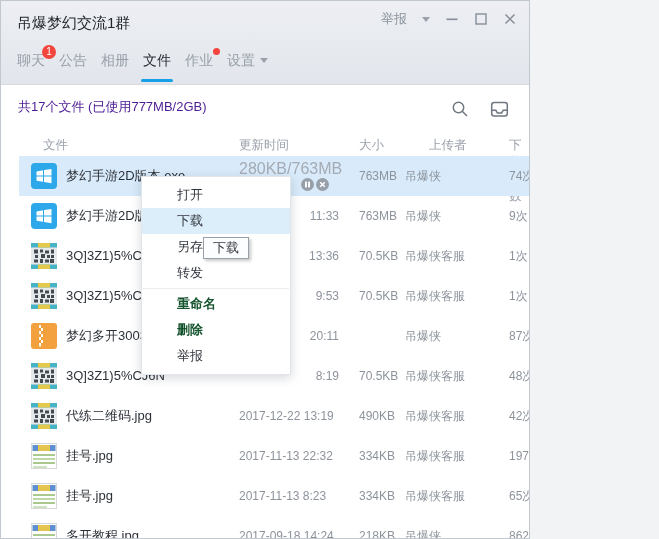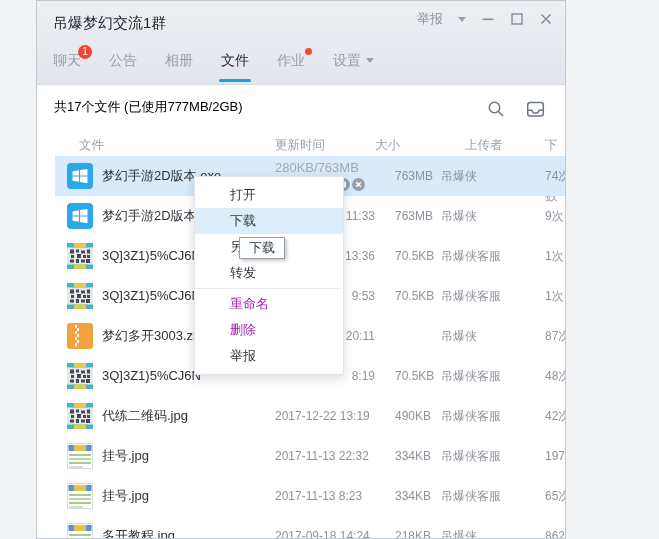--- a/index.html
+++ b/index.html
@@ -1,66 +1,66 @@
 <!DOCTYPE html>
 <html><head>
 <meta charset="utf-8">
 <style>
   * { box-sizing: border-box; margin: 0; padding: 0; }
   body { font-family: "Liberation Sans", sans-serif; background: #f2f3f5; }
   .window { position: relative; width: 530px; height: 539px; background: #fff;
-            border: 1px solid #c2c8cf; overflow: hidden; margin-left: 36px; }
+            border: 1px solid #c2c8cf; overflow: hidden; }
   
   .header { position: absolute; left: 0; top: 0; width: 100%; height: 84px;
             background: linear-gradient(#edeff3, #e2e6ec); border-bottom: 1px solid #d8dce2; }
   .title { position: absolute; left: 16px; top: 13px; font-size: 15px; color: #23272d; }
   .win-controls { position: absolute; right: 12px; top: 9px; display: flex; align-items: center; gap: 15px; }
   .report { font-size: 13px; color: #8b929b; cursor: default; }
   .caret-down { width: 0; height: 0; border-left: 4px solid transparent; border-right: 4px solid transparent;
                 border-top: 5px solid #9aa1ab; display: inline-block; }
   .wc { width: 14px; height: 14px; display: flex; align-items: center; justify-content: center; }
   
-  .tab-bar { position: absolute; left: 16px; top: 51px; display: flex; gap: 28px; }
+  .tab-bar { position: absolute; left: 16px; top: 51px; display: flex; gap: 14px; }
   .tab { position: relative; font-size: 14px; color: #98a0aa; padding-bottom: 12px; cursor: default; }
   .tab.active { color: #272c33; }
   .underline { position: absolute; left: -2px; right: -2px; bottom: 0; height: 3px; background: #17a0e6; border-radius: 2px; }
   .badge { position: absolute; top: -7px; right: -11px; min-width: 14px; height: 14px; line-height: 14px;
            background: #f2453e; color: #fff; font-size: 10px; text-align: center; border-radius: 8px; padding: 0 2px; }
   .dot { position: absolute; top: -4px; right: -7px; width: 7px; height: 7px; background: #f2453e; border-radius: 50%; }
   .tcaret { display: inline-block; width: 0; height: 0; border-left: 4px solid transparent; border-right: 4px solid transparent;
             border-top: 5px solid #9aa1ab; margin-left: 5px; vertical-align: 2px; }
   
-  .summary { position: absolute; left: 17px; top: 97px; font-size: 13px; color: #000000; }
+  .summary { position: absolute; left: 17px; top: 97px; font-size: 13px; color: #4c1d95; }
   .tool-icons { position: absolute; left: 448px; top: 98px; display: flex; gap: 17px; align-items: center; }
   .ticon { width: 22px; height: 20px; display: flex; align-items: center; justify-content: center; cursor: pointer; }
   .upload-btn { position: absolute; left: 573px; top: 92px; width: 82px; height: 31px; background: #18a6e9;
                 color: #fff; font-size: 13px; border: none; border-radius: 3px; display: flex;
                 align-items: center; justify-content: center; gap: 4px; cursor: pointer; }
   .plus { font-size: 16px; font-weight: bold; line-height: 1; }
   
   .thead span { position: absolute; top: 136px; font-size: 12.5px; color: #9ba2ac; }
   .row { position: absolute; left: 18px; width: 616px; height: 40px; }
   .row.sel { background: #d9ebfa; }
   .cell { position: absolute; top: 0; height: 40px; line-height: 40px; font-size: 12px; color: #8d939c; white-space: nowrap; }
   .ficon { position: absolute; left: 12px; top: 7px; width: 26px; height: 26px; }
   .fname { left: 47px; width: 168px; font-size: 13px; color: #2c3138; overflow: hidden; }
   .ftime { left: 220px; width: 100px; }
   .ftime.frag { text-align: right; }
   .fsize { left: 340px; width: 64px; }
   .fupl  { left: 386px; width: 76px; }
   .fcnt  { left: 490px; width: 60px; }
   .fdl   { position: absolute; left: 577px; top: 11px; width: 18px; height: 18px; cursor: pointer; }
-  .progress-txt { position: absolute; left: 220px; top: 4px; font-size: 13px; color: #a5abb4; text-align: center; }
+  .progress-txt { position: absolute; left: 220px; top: 4px; font-size: 16px; color: #a5abb4; text-align: center; }
   .pc-btn { position: absolute; top: 21px; width: 13px; height: 13px; cursor: pointer; }
   
-  .cmenu { position: absolute; left: 157px; top: 175px; width: 150px; background: #fff;
+  .cmenu { position: absolute; left: 140px; top: 175px; width: 150px; background: #fff;
            border: 1px solid #e2e5ea; box-shadow: 0 3px 10px rgba(30,40,60,.18); padding: 5px 0; z-index: 10; }
   .mi { height: 26px; line-height: 26px; padding-left: 35px; font-size: 13px; color: #30353c; cursor: default; }
   .mi.hl { background: #ddeefb; }
-  .mi.disabled { color: #a21caf; }
+  .mi.disabled { color: #14532d; font-weight: bold; }
   .mdiv { height: 1px; background: #eaecef; margin: 2px 1px; }
   
   .drag-tip { position: absolute; left: 202px; top: 236px; height: 22px; line-height: 20px; padding: 0 9px;
               background: #fcfdfe; border: 1px solid #9aa0a8; box-shadow: 2px 2px 3px rgba(0,0,0,.22);
               font-size: 13px; color: #33383f; z-index: 11; }
   
   .scroll-thumb { position: absolute; left: 636px; top: 150px; width: 9px; height: 200px;
                   background: #d5d9dd; border-radius: 5px; }
 </style>
 </head>
@@ -136,21 +136,21 @@
       </span>
     </div>
   <button class="upload-btn">
     <span class="plus">+</span>
     <span>上传</span>
   </button>
 
   <div class="thead">
       <span style="left: 42px;">文件</span>
       <span style="left: 238px;">更新时间</span>
-      <span style="left: 338px; text-align: right;">大小</span>
+      <span style="left: 358px; text-align: right;">大小</span>
       <span style="left: 428px;">上传者</span>
       <span style="left: 508px;">下载次数</span>
     </div>
   <div id="tbody">
       <div class="row sel" style="top: 155px;">
         <span class="ficon"><svg width="26" height="26" viewBox="0 0 26 26">
             <rect width="26" height="26" rx="4" fill="#2ba7ea"></rect>
             <path fill="#fff" d="M5.5 8.4 12 7.3v5.2H5.5zM13 7.1l7.5-1.2v6.6H13zM5.5 13.6H12v5.2l-6.5-1.1zM13 13.6h7.5v6.6L13 19z"></path>
           </svg></span>
         <div class="cell fname">梦幻手游2D版本.exe</div>

